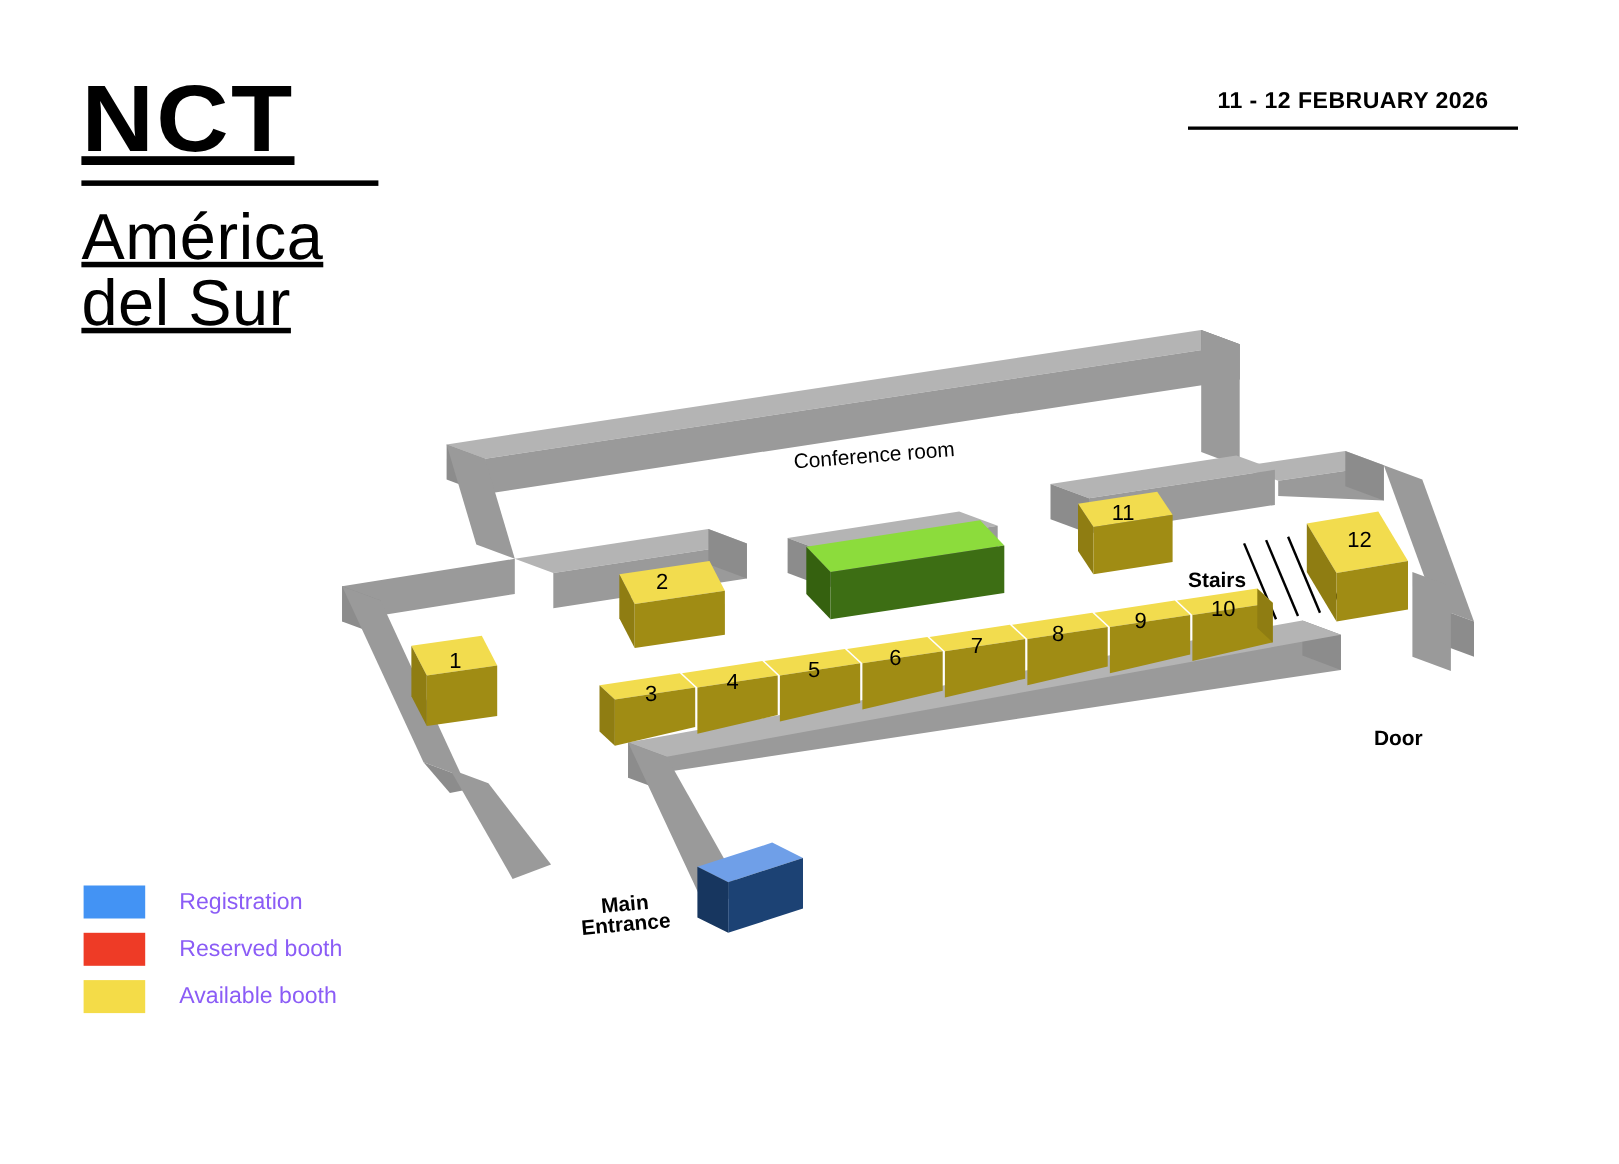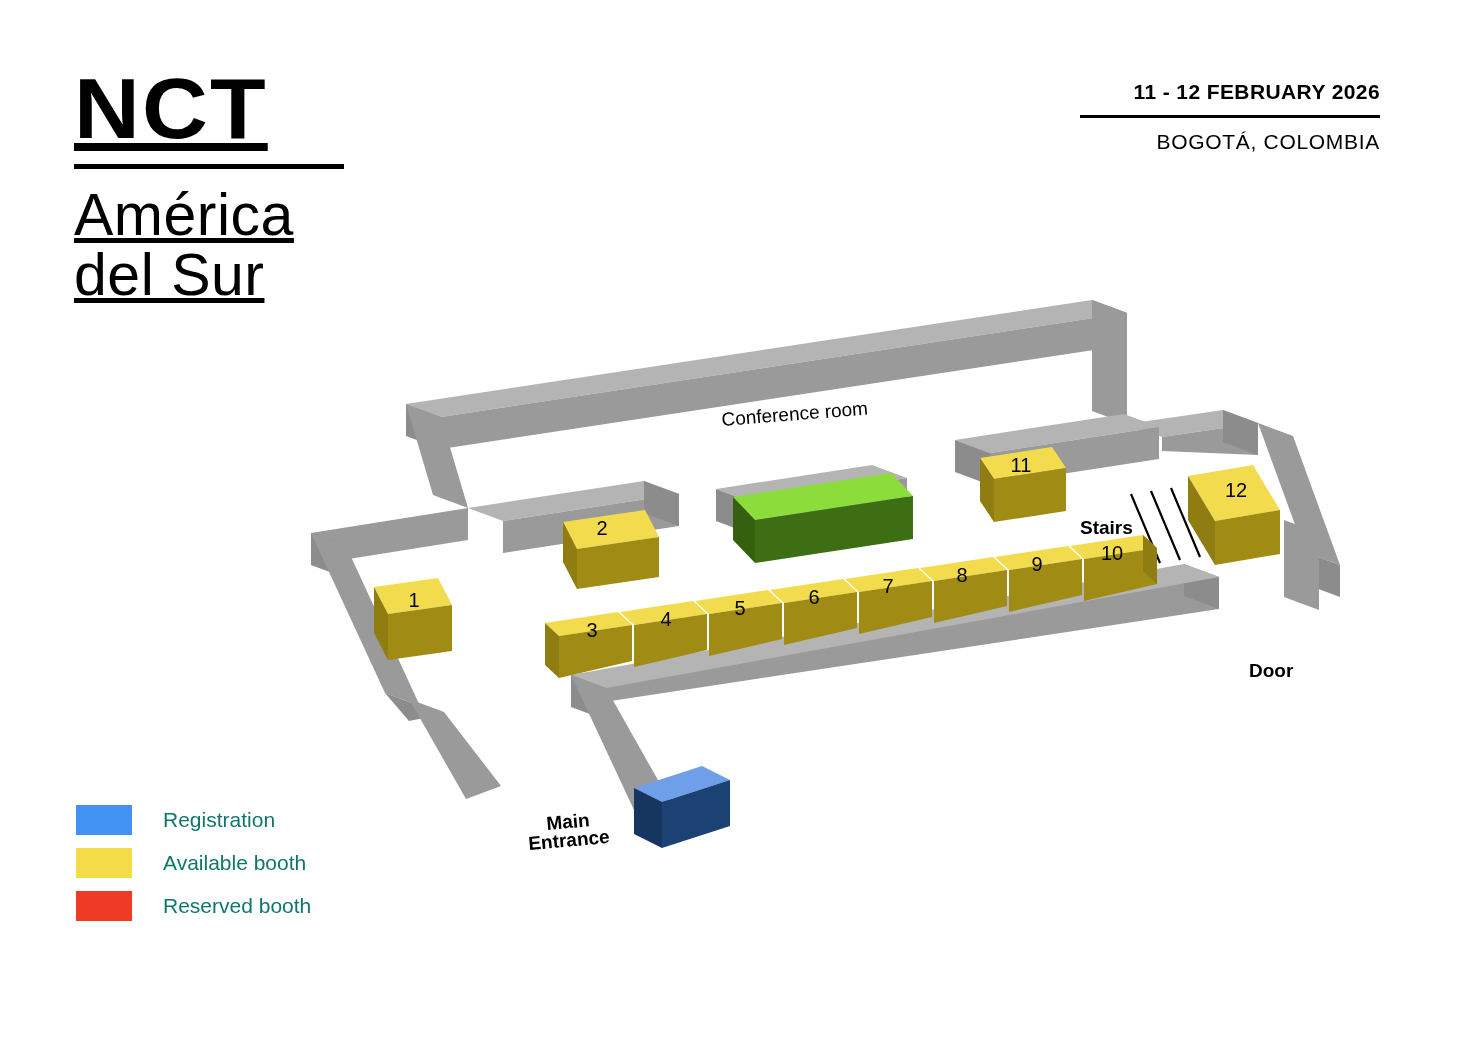--- a/index.html
+++ b/index.html
@@ -54,20 +54,21 @@
     position: absolute;
     right: 92px;
     top: 80px;
     text-align: right;
     width: 300px;
   }
   #event-date {
     font-size: 21px;
     font-weight: bold;
     letter-spacing: 0.4px;
+    text-align: center;
   }
   #event-meta-rule {
     width: 100%;
     height: 3px;
     background: #000;
     margin: 11px 0 12px 0;
   }
   #event-location {
     font-size: 21px;
     font-weight: 400;
@@ -86,21 +87,21 @@
     height: 43px;
   }
   .legend-swatch {
     width: 56px;
     height: 30px;
     flex: 0 0 auto;
   }
   .legend-label {
     margin-left: 31px;
     font-size: 21px;
-    color: #0f766e;
+    color: #8b5cf6;
     white-space: nowrap;
   }
 
   
   #floorplan {
     position: absolute;
     left: 0;
     top: 0;
     width: 1472px;
     height: 1058px;
@@ -130,35 +131,34 @@
 <div id="logo-block">
   <div id="logo-wordmark">NCT</div>
   <div id="logo-rule"></div>
   <div id="logo-sub">América
 del Sur</div>
 </div>
 
 <div id="event-meta">
   <div id="event-date">11 - 12 FEBRUARY 2026</div>
   <div id="event-meta-rule"></div>
-  <div id="event-location">BOGOTÁ, COLOMBIA</div>
 </div>
 
 <div id="legend">
   <div class="legend-row">
     <div class="legend-swatch" style="background: rgb(67, 147, 244);"></div>
     <div class="legend-label">Registration</div>
   </div>
   <div class="legend-row">
+    <div class="legend-swatch" style="background: rgb(238, 59, 38);"></div>
+    <div class="legend-label">Reserved booth</div>
+  </div>
+  <div class="legend-row">
     <div class="legend-swatch" style="background: rgb(244, 220, 72);"></div>
     <div class="legend-label">Available booth</div>
-  </div>
-  <div class="legend-row">
-    <div class="legend-swatch" style="background: rgb(238, 59, 38);"></div>
-    <div class="legend-label">Reserved booth</div>
   </div>
 </div>
 
 <svg id="floorplan" viewBox="0 0 1472 1058">
 
   <g id="walls">
 
     <g>
       <polygon points="406,404 1092,300 1127,313 441,417" class="w-top" fill="#B4B4B4"></polygon>
       <polygon points="406,404 441,417 441,449 406,436" class="w-side" fill="#8C8C8C"></polygon>

